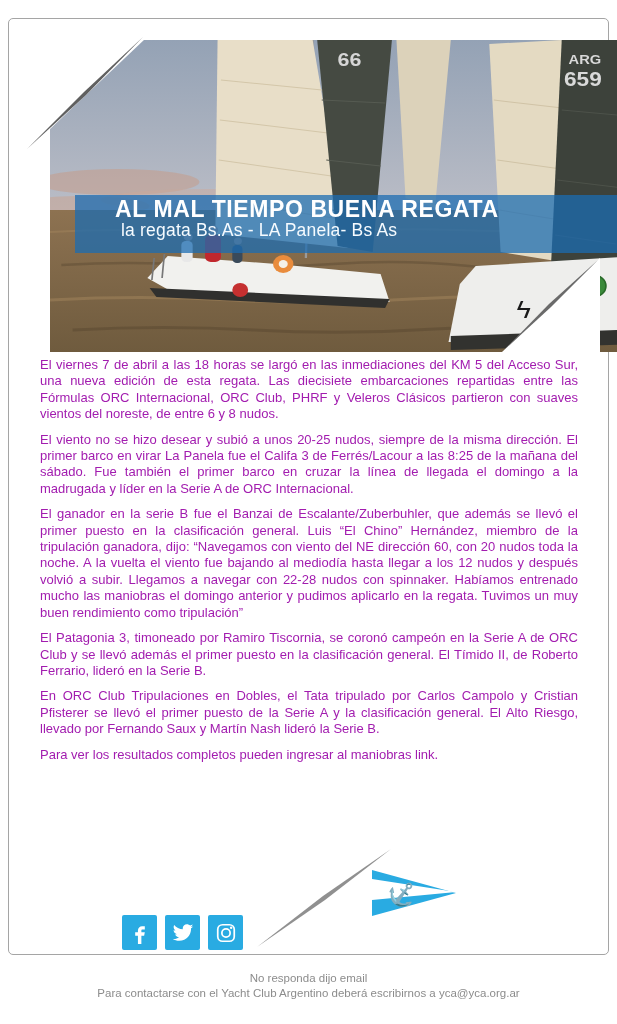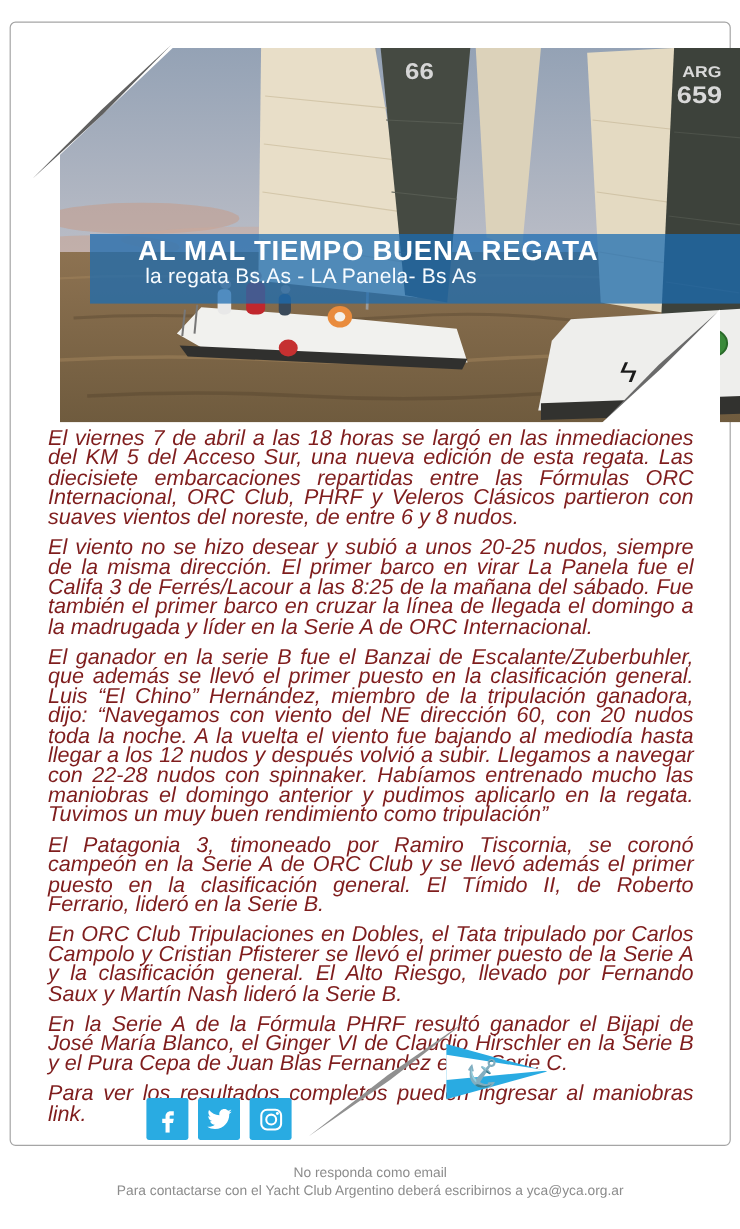--- a/index.html
+++ b/index.html
@@ -9,21 +9,21 @@
          border:1px solid #a5a5a5;border-radius:5px;background:#fff;box-sizing:border-box;z-index:1;}
   .photo{position:absolute;left:50px;top:40px;width:591px;height:312px;z-index:2;overflow:hidden;}
   .photo svg{display:block;width:100%;height:100%;}
   .band{position:absolute;left:34px;top:195px;width:559px;height:58px;
         background:rgba(27,108,178,0.74);z-index:3;overflow:visible;margin-left:41px;}
   .band-title{margin:2px 0 0 40px;color:#ffffff;font-size:23px;font-weight:700;
               letter-spacing:.6px;line-height:24px;white-space:nowrap;}
   .band-sub{margin:0 0 0 46px;color:#f6fbff;font-size:17.5px;font-weight:400;
             letter-spacing:.2px;line-height:19px;white-space:nowrap;}
   .article{position:absolute;left:40px;top:357px;width:538px;z-index:3;
-           color:#7f1d1d;font-size:18px;line-height:16.4px;text-align:justify;font-style:italic;}
+           color:#a21caf;font-size:13px;line-height:16.4px;text-align:justify;}
   .article p{margin:0 0 9px 0;}
   .social{position:absolute;left:122px;top:915px;z-index:3;display:flex;gap:8px;}
   .social .sq{width:35px;height:35px;border-radius:2px;background:#29abe2;
               display:flex;align-items:center;justify-content:center;cursor:pointer;}
   .burgee{position:absolute;left:368px;top:866px;width:92px;height:54px;z-index:3;}
   .logo-text{position:absolute;left:462px;top:872px;width:125px;text-align:right;z-index:3;
              color:#1c78c1;font-weight:700;}
   .logo-line-big{font-size:18.5px;line-height:21px;letter-spacing:1.1px;white-space:nowrap;}
   .logo-line-small{font-size:12px;line-height:15px;letter-spacing:1.3px;}
   .cuts{position:absolute;left:0;top:0;width:617px;height:1024px;z-index:4;pointer-events:none;}
@@ -103,21 +103,20 @@
     <div class="band-title">AL MAL TIEMPO BUENA REGATA</div>
     <div class="band-sub">la regata Bs.As - LA Panela- Bs As</div>
   </div>
 
   <div class="article">
     <p>El viernes 7 de abril a las 18 horas se largó en las inmediaciones del KM 5 del Acceso Sur, una nueva edición de esta regata. Las diecisiete embarcaciones repartidas entre las Fórmulas ORC Internacional, ORC Club, PHRF y Veleros Clásicos partieron con suaves vientos del noreste, de entre 6 y 8 nudos.</p>
     <p>El viento no se hizo desear y subió a unos 20-25 nudos, siempre de la misma dirección. El primer barco en virar La Panela fue el Califa 3 de Ferrés/Lacour a las 8:25 de la mañana del sábado.  Fue también el primer barco en cruzar la línea de llegada el domingo a la madrugada y líder en la Serie A de ORC Internacional.</p>
     <p>El ganador en la serie B fue el Banzai de Escalante/Zuberbuhler, que además se llevó el primer puesto en la clasificación general.  Luis “El Chino” Hernández, miembro de la tripulación ganadora, dijo: “Navegamos con viento del NE dirección 60, con 20 nudos toda la noche. A la vuelta el viento fue bajando al mediodía hasta llegar a los 12 nudos y después volvió a subir. Llegamos a navegar con 22-28 nudos con spinnaker. Habíamos entrenado mucho las maniobras el domingo anterior y pudimos aplicarlo en la regata.  Tuvimos un muy buen rendimiento como tripulación”</p>
     <p>El Patagonia 3, timoneado por Ramiro Tiscornia, se coronó campeón en la Serie A de ORC Club y se llevó además el primer puesto en la clasificación general. El Tímido II, de Roberto Ferrario, lideró en la Serie B.</p>
     <p>En ORC Club Tripulaciones en Dobles, el Tata tripulado por Carlos Campolo y Cristian Pfisterer  se llevó el primer puesto de la Serie A y la clasificación general. El Alto Riesgo, llevado por Fernando Saux y Martín Nash lideró la Serie B.</p>
-    <p>En la Serie A de la Fórmula PHRF resultó ganador el Bijapi de José María Blanco, el Ginger VI de Claudio Hirschler en la Serie B y el Pura Cepa de Juan Blas Fernandez en la Serie C.</p>
     <p>Para ver los resultados completos pueden ingresar al maniobras link.</p>
   </div>
 
   <div class="social">
     <div class="sq">
       <svg width="22" height="22" viewBox="0 0 32 32">
         <path fill="#fff" d="M19 11h4V6h-4c-3.3 0-6 2.7-6 6v3h-4v5h4v12h5V20h4l1-5h-5v-3c0-.6.4-1 1-1z"></path>
       </svg>
     </div>
     <div class="sq">
@@ -142,16 +141,16 @@
 
   <svg class="cuts" viewBox="0 0 617 1024">
     <polygon points="49,39 145,39 49,130" fill="#ffffff"></polygon>
     <polygon points="143,37 86,95 27,149 84,92" fill="#606060"></polygon>
     <polygon points="600,258 600,353 501,353" fill="#ffffff"></polygon>
     <polygon points="598,260 551,307 503,351 549,304" fill="#6a6a6a"></polygon>
     <polygon points="391,849 325,900 257,947 323,896" fill="#909090"></polygon>
   </svg>
 
   <div class="email-footer">
-    <div>No responda como email</div>
+    <div>No responda dijo email</div>
     <div>Para contactarse con el Yacht Club Argentino deberá escribirnos a yca@yca.org.ar</div>
   </div>
 </div>
 
 </body></html>

